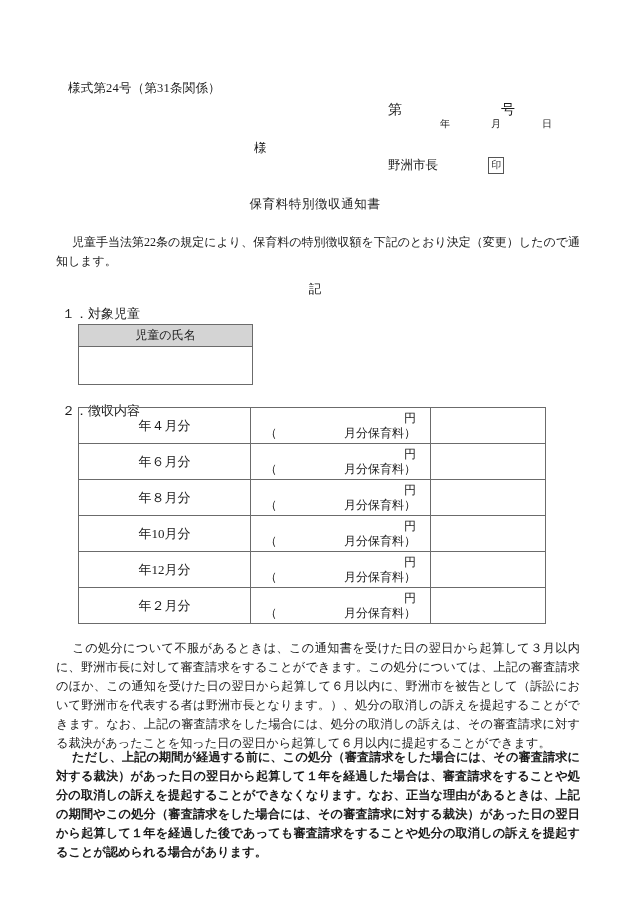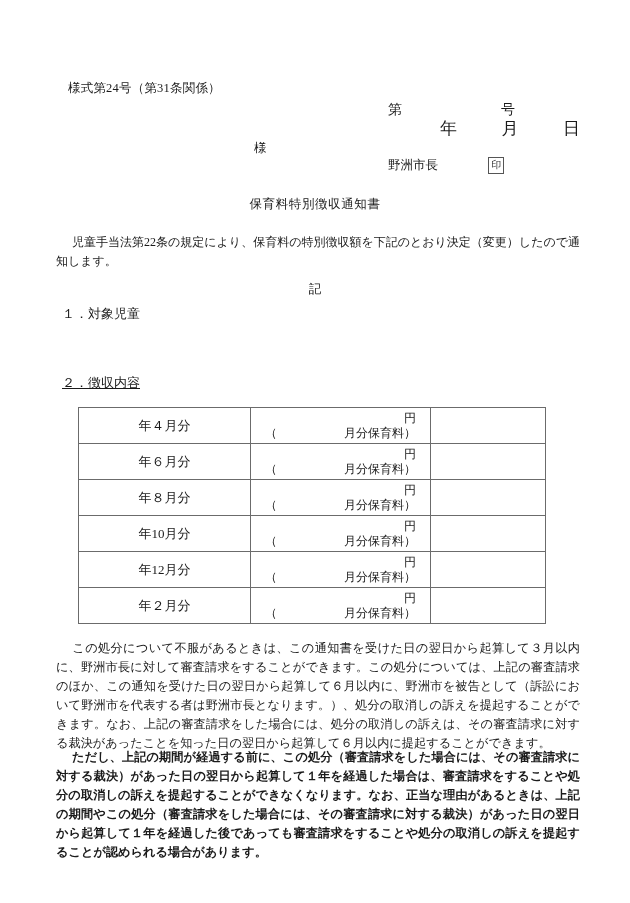--- a/index.html
+++ b/index.html
@@ -37,21 +37,21 @@
     left: 388px;
     top: 101px;
     font-size: 14px;
     white-space: nowrap;
   }
   .doc-number .spacer { display: inline-block; width: 92px; }
   .doc-date {
     position: absolute;
     left: 440px;
     top: 117px;
-    font-size: 17px;
+    font-size: 10px;
     white-space: nowrap;
   }
   .doc-date .spacer { display: inline-block; width: 36px; }
   .addressee {
     position: absolute;
     left: 254px;
     top: 140px;
     font-size: 12.5px;
   }
   .issuer {
@@ -107,21 +107,21 @@
   }
 
   
   .sec-heading {
     position: absolute;
     left: 62px;
     font-size: 13px;
     white-space: nowrap;
   }
   .sec-1 { top: 305px; }
-  .sec-2 { top: 374px; text-decoration: underline; }
+  .sec-2 { top: 402px; }
 
   
   table {
     border-collapse: collapse;
     font-size: 12px;
   }
   .tbl-child {
     position: absolute;
     left: 78px;
     top: 324px;
@@ -242,20 +242,30 @@
   </div>
 
   <div class="doc-title">保育料特別徴収通知書</div>
 
   <div class="intro"><span class="indent"></span><span>児童手当法第22条の規定により、保育料の特別徴収額を下記のとおり決定（変更）したので通知します。</span></div>
 
   <div class="ki">記</div>
 
   <div class="sec-heading sec-1">１．対象児童</div>
 
+  <table class="tbl-child">
+    <tbody>
+        <tr>
+      <th>児童の氏名</th>
+    </tr>
+    <tr>
+      <td></td>
+    </tr>
+  </tbody>
+    </table>
 
   <div class="sec-heading sec-2">２．徴収内容</div>
 
   <table class="tbl-main">
     <colgroup>
       <col class="col-date">
       <col class="col-amount">
       <col class="col-note">
     </colgroup>
     <tbody>

